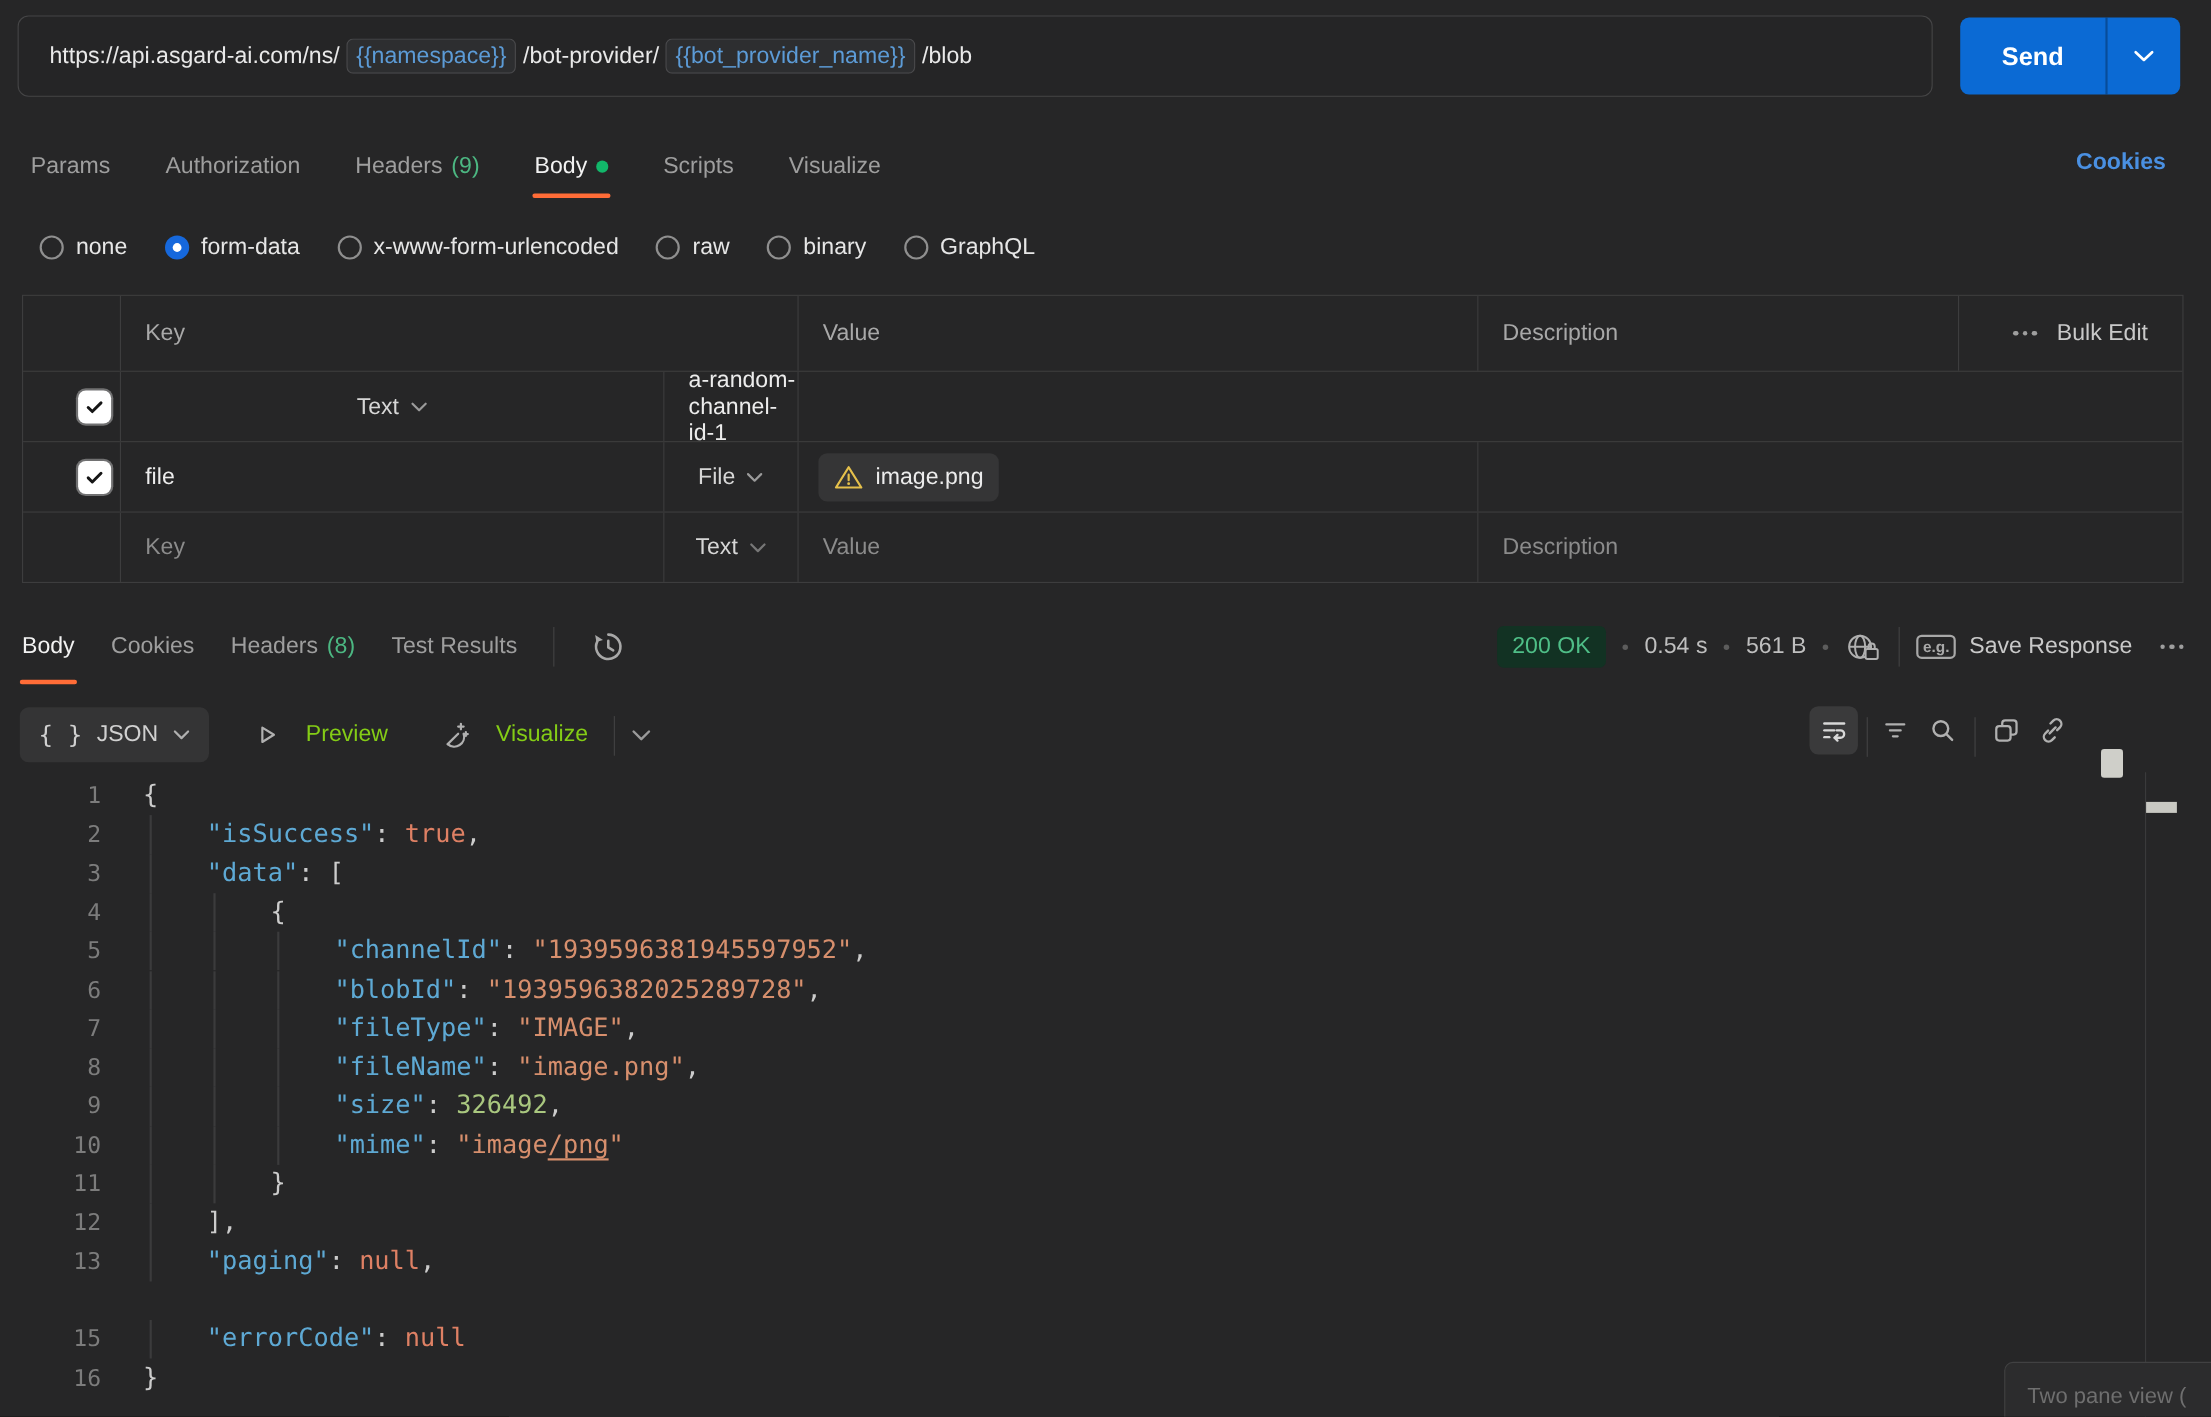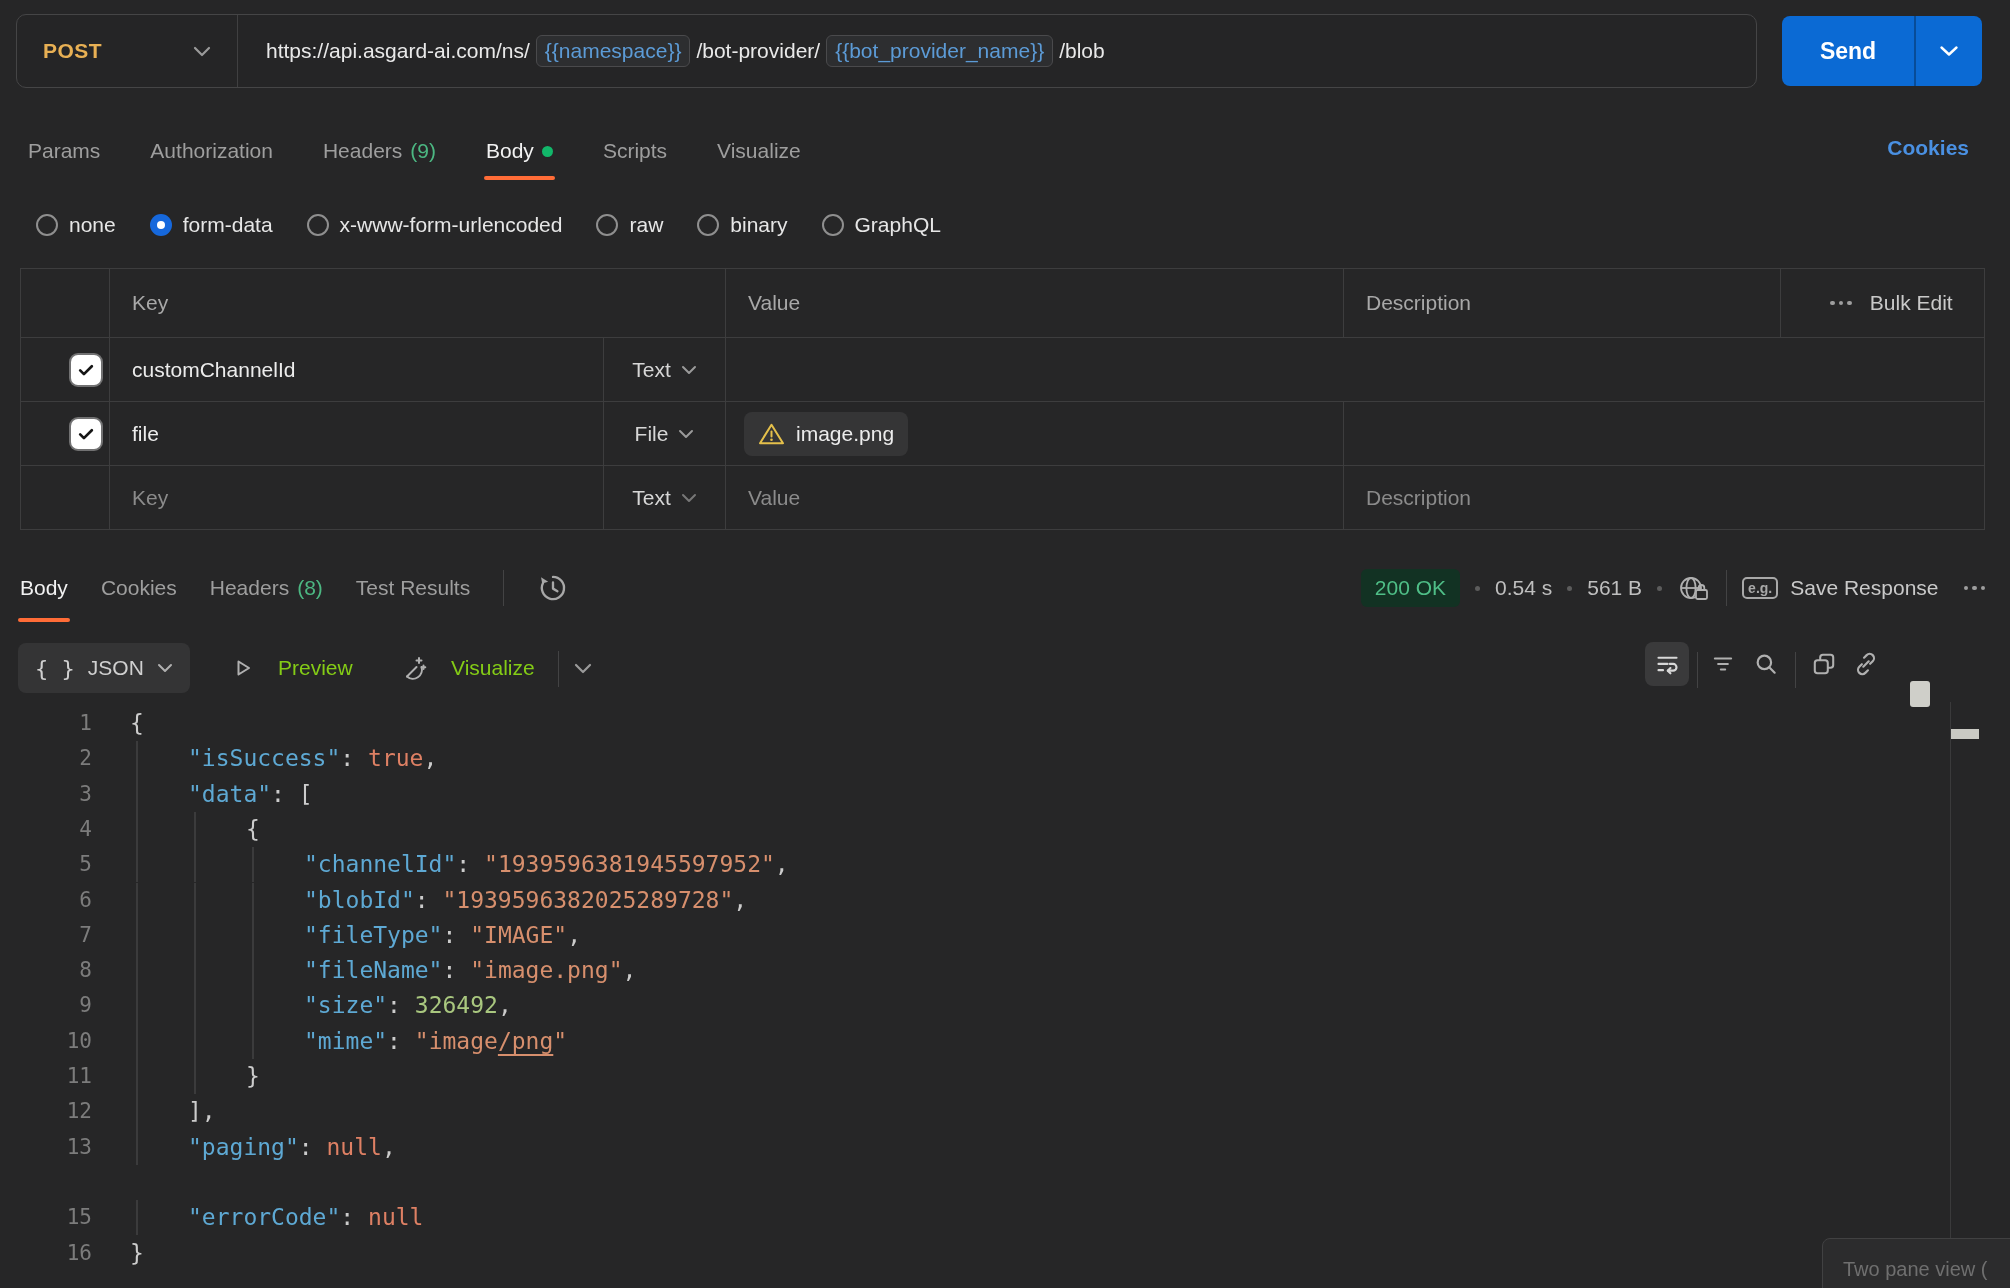--- a/index.html
+++ b/index.html
@@ -119,28 +119,20 @@
     color:#6f6f6f;font-size:20px;white-space:nowrap;overflow:hidden;}
 
   svg{display:block;}
 </style>
 </head>
 <body>
 
 <div class="screen">
 
   <div class="urlbar">
-    <div class="method">
-      <span class="method-label">POST</span>
-      <span class="chev">
-        <svg width="18" height="11" viewBox="0 0 18 11">
-            <path d="M2 2l7 7 7-7" fill="none" stroke="#9a9a9a" stroke-width="2.2" stroke-linecap="round" stroke-linejoin="round"></path>
-          </svg>
-      </span>
-    </div>
     <div class="url-field">
         <span class="url-text">https://api.asgard-ai.com/ns/</span>
         <span class="url-var">{{namespace}}</span>
         <span class="url-text">/bot-provider/</span>
         <span class="url-var">{{bot_provider_name}}</span>
         <span class="url-text">/blob</span>
       </div>
   </div>
   <div class="sendbtn">
     <div class="send-main">Send</div>
@@ -227,29 +219,29 @@
     </div>
     <div id="ft-rows">
         <div class="ft-row ft-data">
           <div class="ftc">
             <div class="checkbox">
               <svg width="20" height="20" viewBox="0 0 24 24">
                 <path d="M5 12.5l4.5 4.5L19 7.5" fill="none" stroke="#161616" stroke-width="3.2" stroke-linecap="round" stroke-linejoin="round"></path>
               </svg>
             </div>
           </div>
-          <div class="ftc">customChannelId</div>
           <div class="ftc c-type">
             <span>Text</span>
             <span>
               <svg width="16" height="10" viewBox="0 0 16 10">
                 <path d="M2 2l6 6 6-6" fill="none" stroke="#9a9a9a" stroke-width="2" stroke-linecap="round" stroke-linejoin="round"></path>
               </svg>
             </span>
           </div>
+          <div class="ftc">a-random-channel-id-1</div>
           <div class="ftc dim"></div>
         </div>
         <div class="ft-row ft-data">
           <div class="ftc">
             <div class="checkbox">
               <svg width="20" height="20" viewBox="0 0 24 24">
                 <path d="M5 12.5l4.5 4.5L19 7.5" fill="none" stroke="#161616" stroke-width="3.2" stroke-linecap="round" stroke-linejoin="round"></path>
               </svg>
             </div>
           </div>

